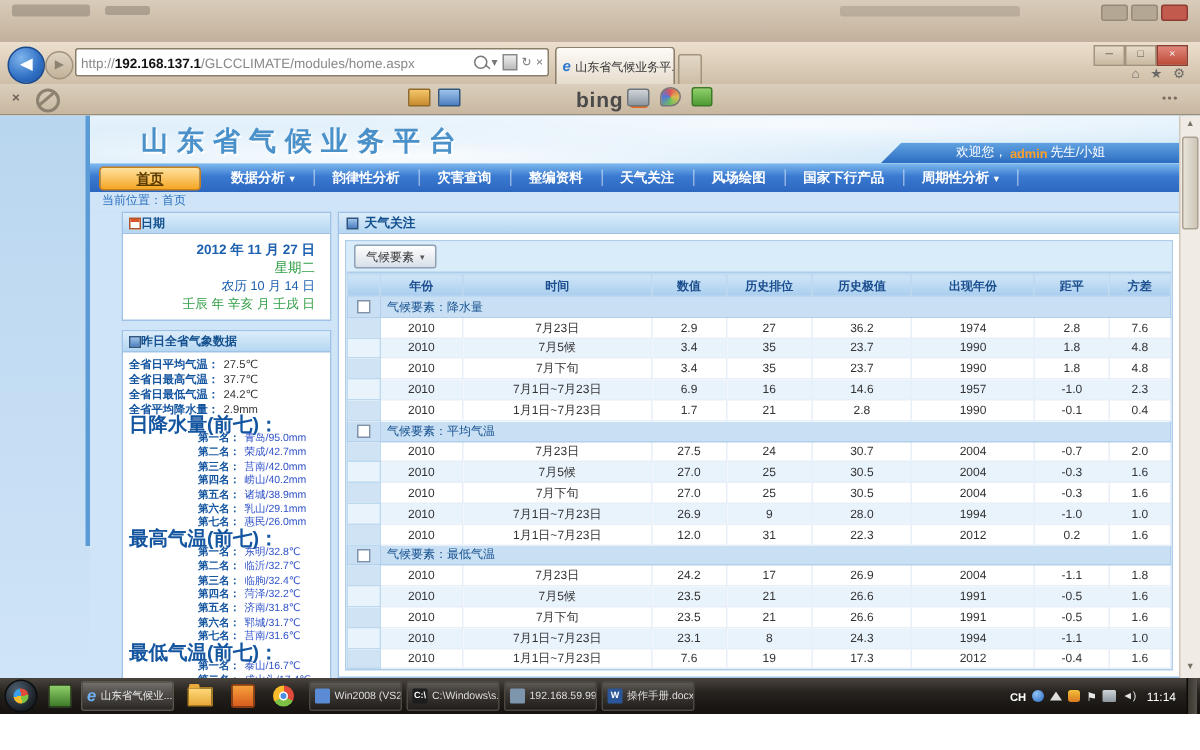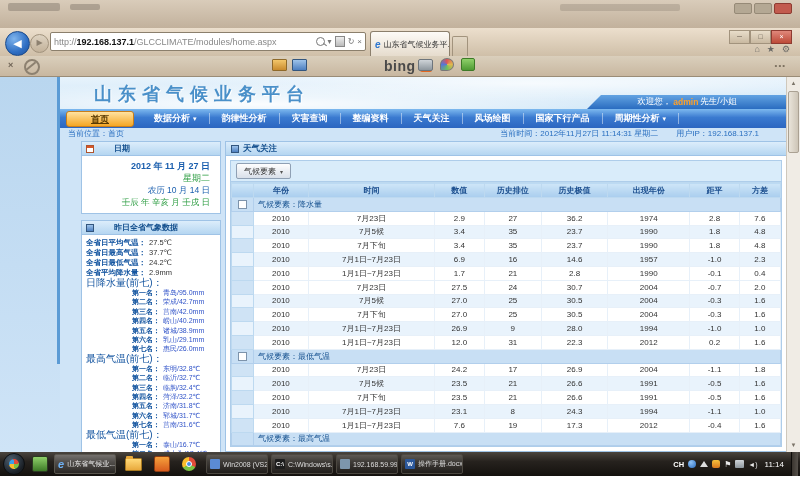--- a/index.html
+++ b/index.html
@@ -90,35 +90,35 @@
 
   .infobar{width:727px;height:13px;background:#cfe4f7;display:flex;font-size:8px;color:#2a6fc0;box-sizing:border-box;padding:0 28px 0 8px;}
   .infoloc{white-space:nowrap;}
   .inforight{margin-left:auto;display:flex;gap:18px;white-space:nowrap;}
 
   .content{position:relative;width:727px;height:311px;background:#cfe4f7;display:flex;padding-left:21px;box-sizing:border-box;gap:4px;}
 
   
   .sidebar{width:140px;flex:0 0 140px;}
   .panel{background:#fff;border:1px solid #9fc3e6;margin-bottom:6px;}
-  .phead{height:13px;background:linear-gradient(#dcedfb,#b5d6f1);border-bottom:1px solid #9fc3e6;display:flex;align-items:center;gap:20px;padding:0 4px;
+  .phead{height:13px;background:linear-gradient(#dcedfb,#b5d6f1);border-bottom:1px solid #9fc3e6;display:flex;align-items:center;gap:0;padding:0 4px;
     font-size:8px;font-weight:bold;color:#14508e;}
   .calico{width:8px;height:8px;background:#fff;border:1px solid #b0542c;box-sizing:border-box;position:relative;}
   .calico::before{content:"";position:absolute;left:0;top:0;width:6px;height:2.5px;background:#d8572a;}
   .listico{width:8px;height:8px;background:linear-gradient(#9ec3ea,#4d7fc0);border:1px solid #33567e;box-sizing:border-box;}
   .datebody{padding:4px 10px 5px 4px;text-align:right;}
   .dateline{font-size:9px;font-weight:bold;color:#1b5fae;line-height:12px;}
   .weekline{font-size:9px;color:#2f9e44;line-height:12px;}
   .lunarline{font-size:8.5px;color:#1b5fae;line-height:12px;}
   .ganzhiline{font-size:8.5px;color:#2f9e44;line-height:12px;}
   .wxbody{padding:3px 2px 2px 4px;}
   .statline{font-size:7.5px;line-height:10px;white-space:nowrap;}
   .statlabel{color:#1455a0;font-weight:bold;}
   .statval{color:#333;margin-left:3px;}
-  .ranktitle{font-size:10px;line-height:10px;color:#1455a0;font-weight:normal;white-space:nowrap;}
+  .ranktitle{font-size:13px;line-height:10px;color:#1455a0;font-weight:bold;white-space:nowrap;}
   .rankline{font-size:7px;line-height:9.4px;padding-left:46px;white-space:nowrap;}
   .rankpos{color:#1455a0;font-weight:bold;}
   .rankval{color:#2f52c8;margin-left:3px;}
 
   
   .main{flex:1;background:#fff;border:1px solid #9fc3e6;display:flex;flex-direction:column;overflow:hidden;}
   .mainhead{height:13px;flex:0 0 13px;background:linear-gradient(#dcedfb,#b5d6f1);border-bottom:1px solid #9fc3e6;
     display:flex;align-items:center;gap:4px;padding:0 5px;font-size:8.5px;font-weight:bold;color:#14508e;}
   .innerbox{flex:1;margin:4px;border:1px solid #aecdea;display:flex;flex-direction:column;overflow:hidden;}
   .toolbar{flex:0 0 20px;background:#d9ecfa;display:flex;align-items:center;padding-left:5px;border-bottom:1px solid #aecdea;}
@@ -250,24 +250,20 @@
             <div class="navitem">韵律性分析</div>
             <div class="navitem">灾害查询</div>
             <div class="navitem">整编资料</div>
             <div class="navitem">天气关注</div>
             <div class="navitem">风场绘图</div>
             <div class="navitem">国家下行产品</div>
             <div class="navitem">周期性分析<span class="arr">▾</span></div>
           </div>
         <div class="infobar">
           <span class="infoloc">当前位置：首页</span>
-          <span class="inforight">
-            <span>当前时间：2012年11月27日 11:14:31 星期二</span>
-            <span>用户IP：192.168.137.1</span>
-          </span>
         </div>
         <div class="content">
           <div class="sidebar">
             <div class="panel">
               <div class="phead">
                 <span class="calico"></span>
                 <span>日期</span>
               </div>
               <div class="datebody">
                 <div class="dateline">2012 年 11 月 27 日</div>
@@ -403,20 +399,24 @@
                         <td class="cbcol"></td>
                         <td>2010</td>
                         <td>1月1日~7月23日</td>
                         <td>1.7</td>
                         <td>21</td>
                         <td>2.8</td>
                         <td>1990</td>
                         <td>-0.1</td>
                         <td>0.4</td>
                       </tr>
+                      <tr class="group">
+                        <td class="cbcol"><span class="cb"></span></td>
+                        <td class="glabel" colspan="8">气候要素：平均气温</td>
+                      </tr>
                       <tr>
                         <td class="cbcol"></td>
                         <td>2010</td>
                         <td>7月23日</td>
                         <td>27.5</td>
                         <td>24</td>
                         <td>30.7</td>
                         <td>2004</td>
                         <td>-0.7</td>
                         <td>2.0</td>

